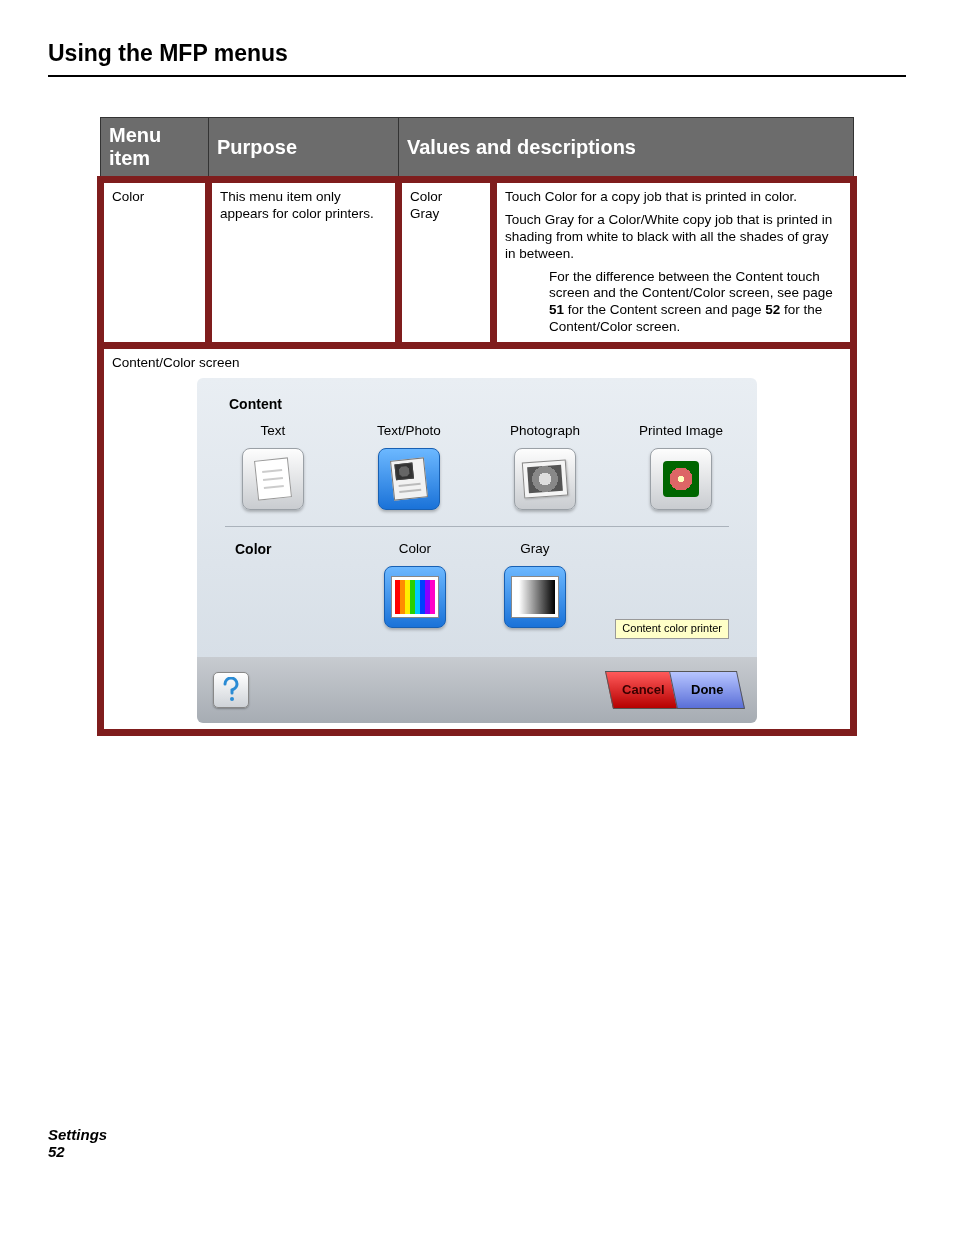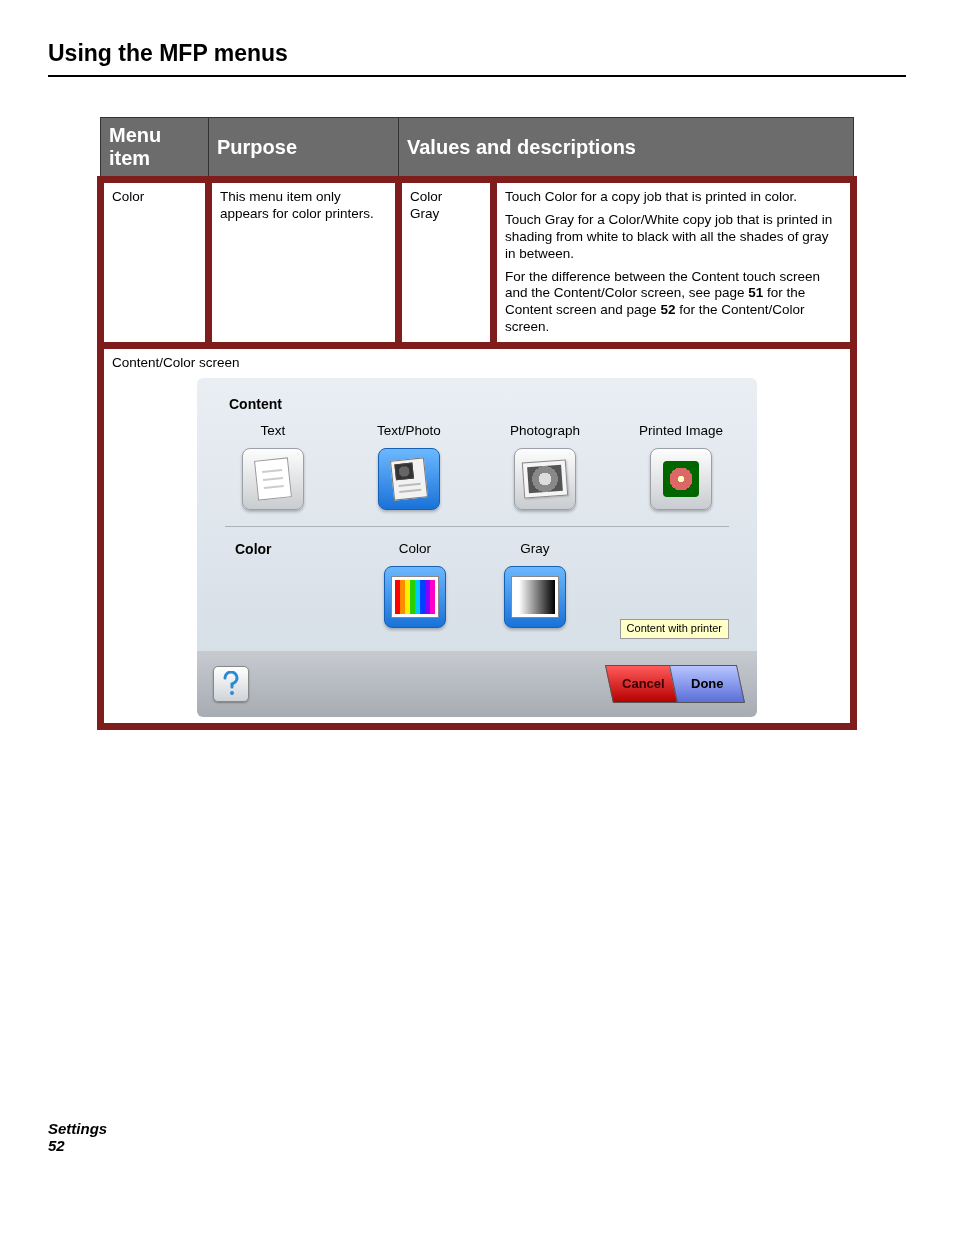--- a/index.html
+++ b/index.html
@@ -38,36 +38,36 @@
   }
   table.info td {
     vertical-align: top;
     font-size: 13.5px;
     padding: 6px 8px;
     border: 7px solid #7f1d1d;
     line-height: 1.25;
   }
   td.values { width: 95px; }
   td.desc p { margin: 0 0 6px 0; }
-  td.desc p:last-child { margin-bottom: 0; }
+  td.desc p:last-child { margin-bottom: 0; margin-left: 44px; }
   .bold-inline { font-weight: bold; }
 
   .screen-row td {
     padding: 6px 8px 12px 8px;
   }
   .screen-label { margin: 0 0 2px 0; }
 
   .touchscreen {
     margin: 6px auto 0 auto;
     width: 560px;
   }
   .ts-upper {
     background: linear-gradient(#e9eef3,#d7dfe7);
     border-radius: 6px 6px 0 0;
-    padding: 18px 22px 12px 22px;
+    padding: 18px 22px 18px 22px;
   }
   .ts-group-title {
     font-weight: bold;
     font-size: 14px;
     margin: 0 0 10px 10px;
   }
   .ts-row {
     display: flex;
     gap: 40px;
     padding: 0 6px;
@@ -336,21 +336,21 @@
                 <div class="icon-spectrum"></div>
               </div>
             </div>
             <div class="ts-option" style="width:80px">
               <div class="ts-option-label">Gray</div>
               <div class="ts-button selected">
                 <div class="icon-grayscale"></div>
               </div>
             </div>
 
-            <div class="tooltip">Content with printer</div>
+            <div class="tooltip">Content color printer</div>
           </div>
         </div>
 
         <div class="ts-footer">
           <div class="help-btn">
             <svg width="22" height="26" viewBox="0 0 22 26">
               <path d="M5 7 a6 6 0 0 1 12 0 q0 4 -5 6 l0 3" fill="none" stroke="#2a8bd4" stroke-width="3" stroke-linecap="round"></path>
               <circle cx="12" cy="22" r="2" fill="#2a8bd4"></circle>
             </svg>
           </div>

